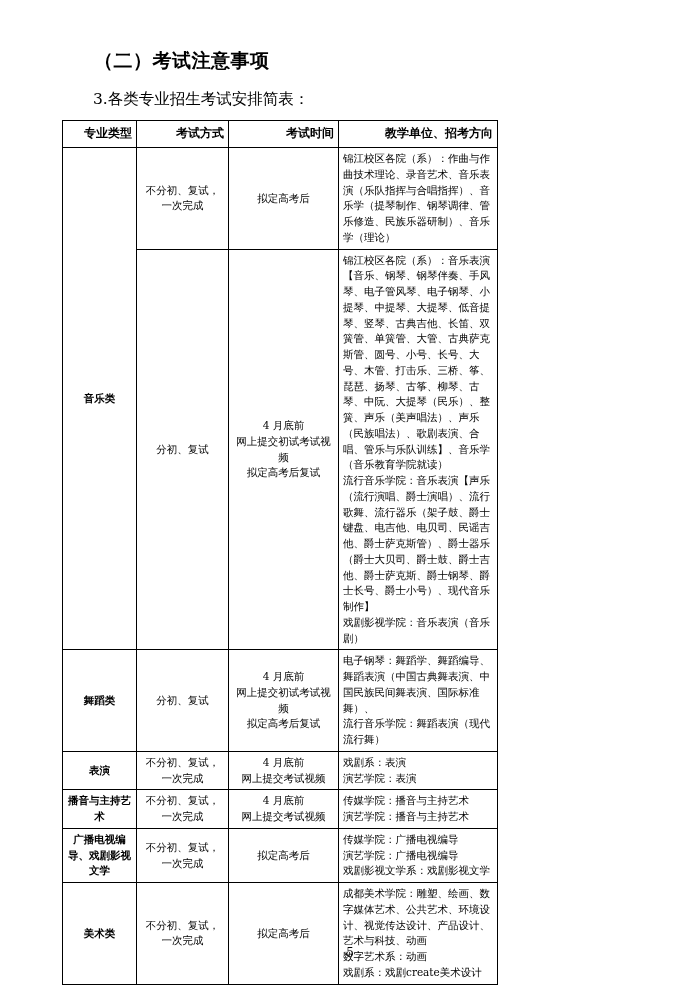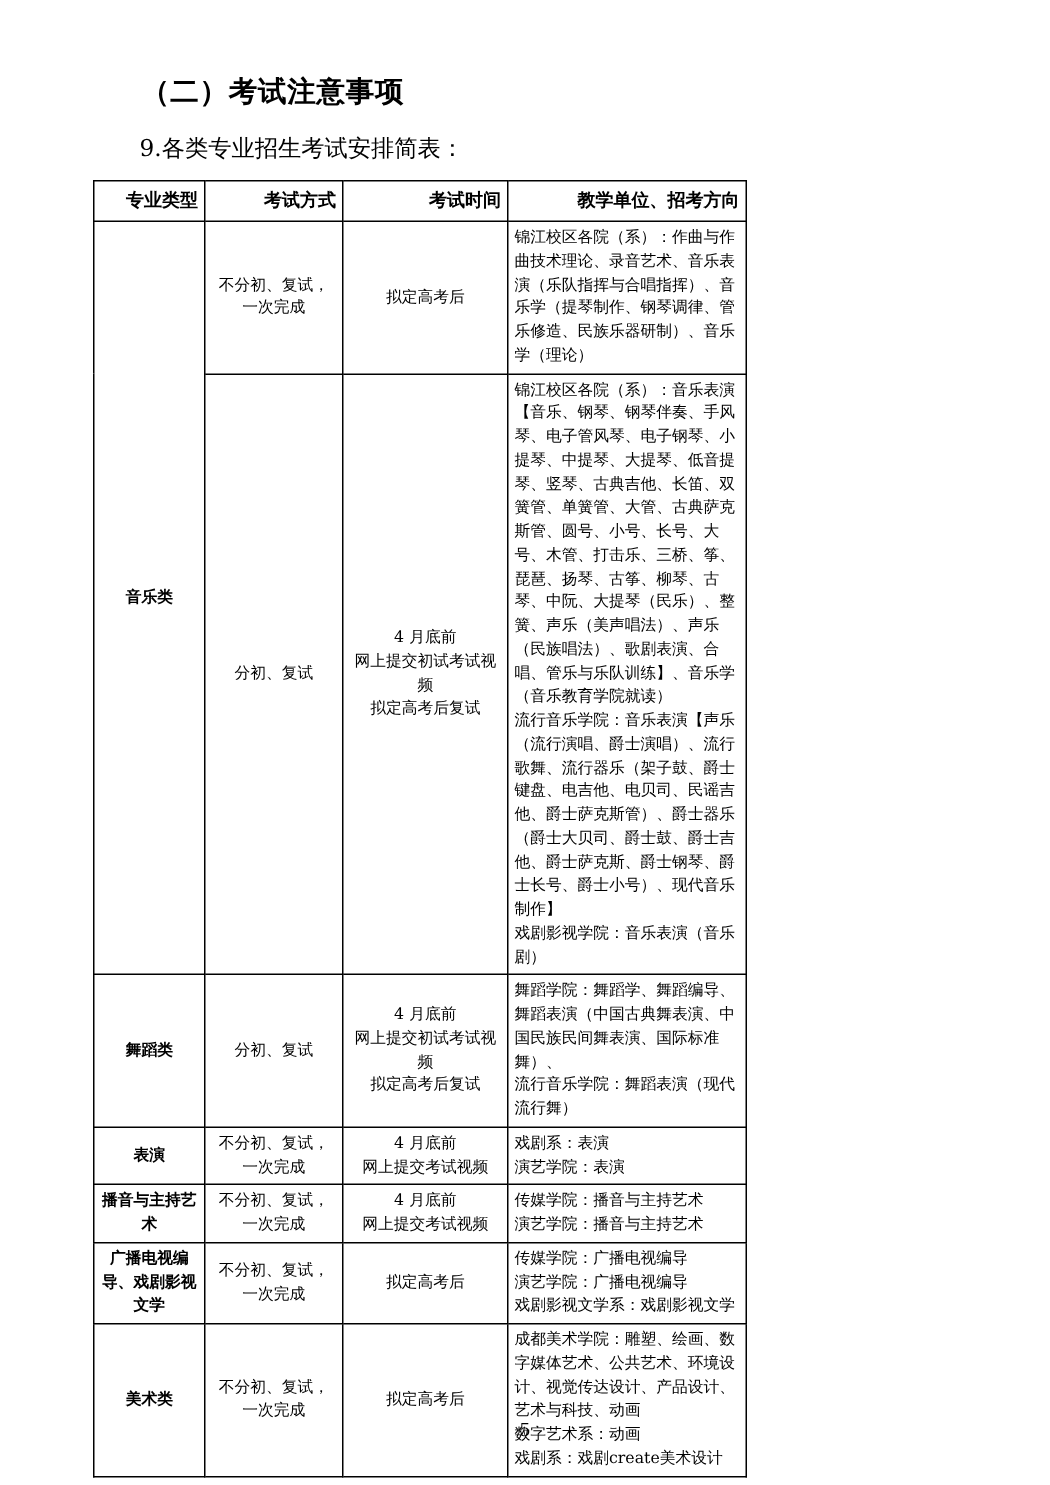--- a/index.html
+++ b/index.html
@@ -96,21 +96,21 @@
     font-size: 12px;
   }
 </style>
 </head>
 <body>
 
 <div class="page">
 
   <div class="heading">（二）考试注意事项</div>
 
-  <p class="para para-tight">9.各类专业招生考试安排简表：</p>
+  <p class="para para-tight">3.各类专业招生考试安排简表：</p>
 
   <table class="schedule">
     <colgroup>
       <col class="col-type">
       <col class="col-mode">
       <col class="col-time">
       <col>
     </colgroup>
     <thead>
       <tr>
@@ -153,21 +153,21 @@
           <td class="cell-type">舞蹈类</td>
           <td class="cell-center">
             <span class="unit-line">分初、复试</span>
           </td>
           <td class="cell-center">
             <span class="unit-line">4 月底前</span>
             <span class="unit-line">网上提交初试考试视频</span>
             <span class="unit-line">拟定高考后复试</span>
           </td>
           <td class="cell-left">
-            <div><span class="unit-name">舞蹈学院：</span><span>舞蹈学、舞蹈编导、舞蹈表演（中国古典舞表演、中国民族民间舞表演、国际标准舞）、</span></div>
+            <div><span class="unit-name">电子钢琴：</span><span>舞蹈学、舞蹈编导、舞蹈表演（中国古典舞表演、中国民族民间舞表演、国际标准舞）、</span></div>
             <div><span class="unit-name">流行音乐学院：</span><span>舞蹈表演（现代流行舞）</span></div>
           </td>
         </tr>
         <tr>
           <td class="cell-type">表演</td>
           <td class="cell-center">
             <span class="unit-line">不分初、复试，</span>
             <span class="unit-line">一次完成</span>
           </td>
           <td class="cell-center">

